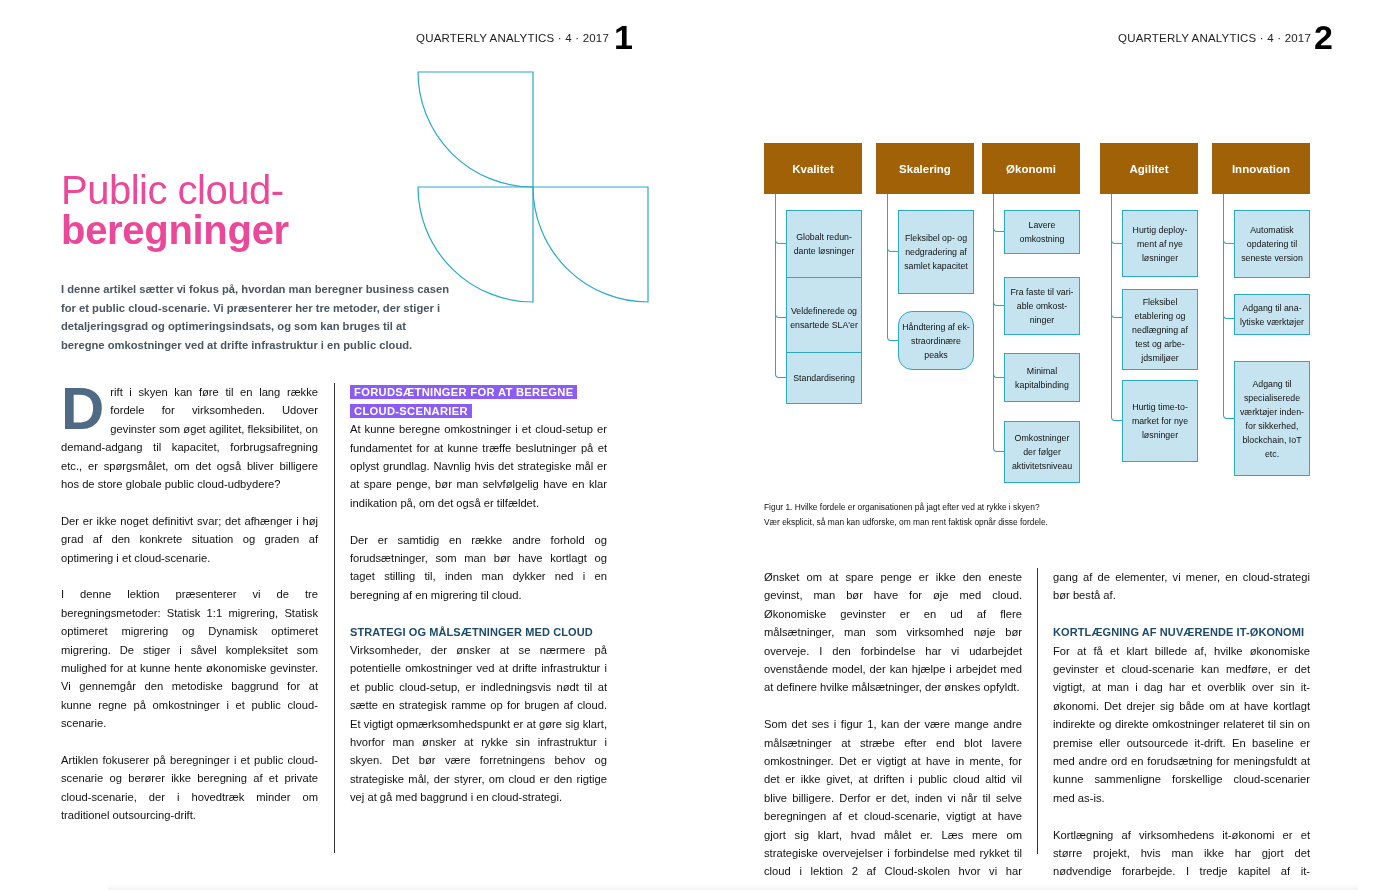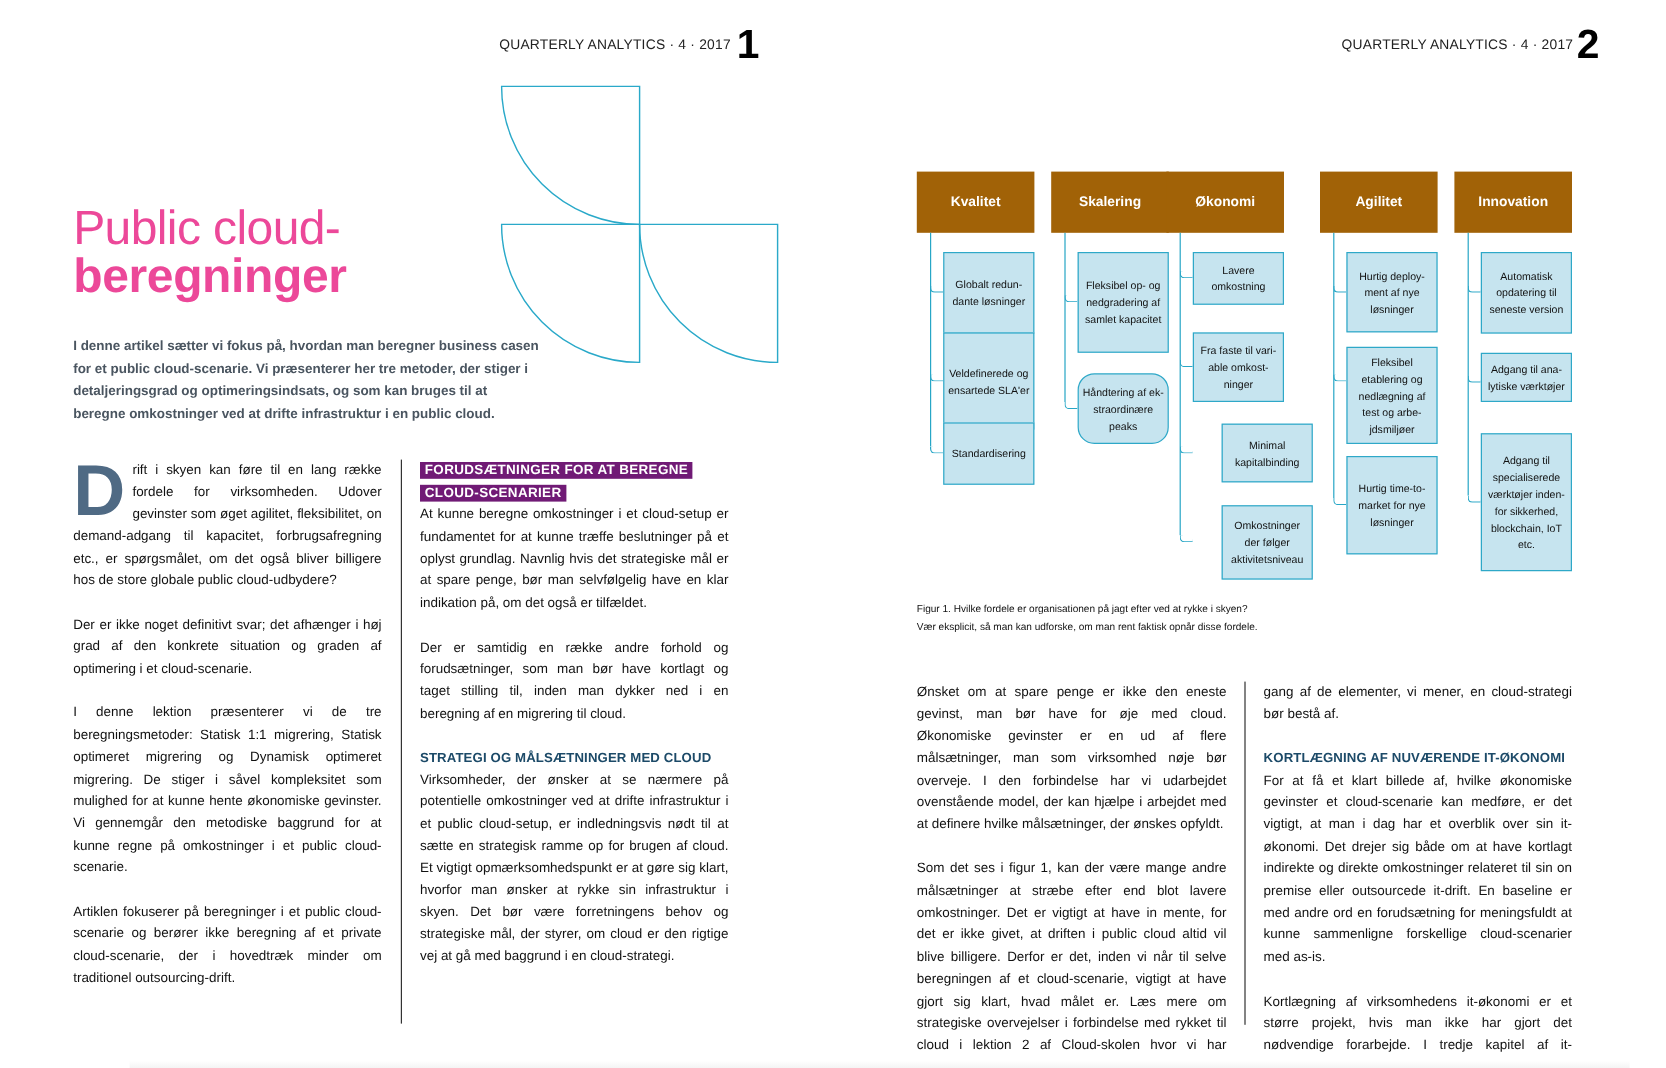--- a/index.html
+++ b/index.html
@@ -30,21 +30,21 @@
   #p1c1 { left: 61px; top: 383px; width: 257px; }
   #p1c2 { left: 350px; top: 383px; width: 257px; }
   .col-rule { position: absolute; width: 1px; background: #333; }
   #rule1 { left: 334px; top: 383px; height: 470px; }
   #rule2 { left: 1037px; top: 568px; height: 286px; }
   #p2c1 { left: 764px; top: 568px; width: 258px; }
   #p2c2 { left: 1053px; top: 568px; width: 257px; }
 
   .dropcap { float: left; font-size: 60px; line-height: 46px; font-weight: bold; color: #4f6a84; margin: 3px 6px 0 0; height: 50px; }
 
-  .hl-head { display: inline; background: #701a75; color: #fff; font-weight: bold; font-size: 11.2px; letter-spacing: 0.3px; padding: 1px 4px; line-height: 18.6px; box-decoration-break: clone; -webkit-box-decoration-break: clone; }
+  .hl-head { display: inline; background: #8b5cf6; color: #fff; font-weight: bold; font-size: 11.2px; letter-spacing: 0.3px; padding: 1px 4px; line-height: 18.6px; box-decoration-break: clone; -webkit-box-decoration-break: clone; }
   .hl-wrap { margin-top: 0; margin-bottom: 0; text-align: left; }
   .sub-head { font-weight: bold; color: #1c4a68; font-size: 11px; letter-spacing: 0.1px; text-align: left; }
   .nomargin { margin-bottom: 0 !important; }
 
   
   .diagram { position: absolute; left: 764px; top: 143px; width: 550px; height: 345px; }
   .dcol { position: absolute; top: 0; width: 98px; }
   .dhead { height: 51px; background: #a16207; color: #fff; font-weight: bold; font-size: 11.5px; display: flex; align-items: center; justify-content: center; }
   .dline { position: absolute; left: 11px; top: 51px; width: 1px; background: #27a6c6; }
   .dbox { position: absolute; left: 22px; width: 76px; background: #c6e4ef; border: 1.5px solid #2ea8c8; font-size: 8.8px; line-height: 14px; color: #111; display: flex; align-items: center; justify-content: center; text-align: center; padding: 2px 3px; }
@@ -109,31 +109,31 @@
       <div class="dbox" style="top: 209px; height: 52px;">Standardisering</div>
     </div>
     <div class="dcol" style="left: 112px;">
       <div class="dhead">Skalering</div>
       <div class="dline" style="height: 140.5px;"></div>
       <div class="dconn" style="top: 103px;"></div>
       <div class="dbox" style="top: 67px; height: 84px;">Fleksibel op- og nedgradering af samlet kapacitet</div>
       <div class="dconn" style="top: 191.5px;"></div>
       <div class="dbox" style="top: 168px; height: 59px; border-radius: 14px;">Håndtering af ek-straordinære peaks</div>
     </div>
-    <div class="dcol" style="left: 208px;">
+    <div class="dcol" style="left: 218px;">
       <div class="dhead">Økonomi</div>
       <div class="dline" style="height: 252px;"></div>
       <div class="dconn" style="top: 83px;"></div>
       <div class="dbox" style="top: 67px; height: 44px;">Lavere omkostning</div>
       <div class="dconn" style="top: 157px;"></div>
       <div class="dbox" style="top: 134px; height: 58px;">Fra faste til vari-able omkost-ninger</div>
       <div class="dconn" style="top: 228.5px;"></div>
-      <div class="dbox" style="top: 210px; height: 49px; margin-left: 24px;">Minimal kapitalbinding</div>
+      <div class="dbox" style="top: 210px; height: 49px;">Minimal kapitalbinding</div>
       <div class="dconn" style="top: 303px;"></div>
-      <div class="dbox" style="top: 278px; height: 62px; margin-left: 24px;">Omkostninger der følger aktivitetsniveau</div>
+      <div class="dbox" style="top: 278px; height: 62px;">Omkostninger der følger aktivitetsniveau</div>
     </div>
     <div class="dcol" style="left: 336px;">
       <div class="dhead">Agilitet</div>
       <div class="dline" style="height: 221px;"></div>
       <div class="dconn" style="top: 94.5px;"></div>
       <div class="dbox" style="top: 67px; height: 67px;">Hurtig deploy-ment af nye løsninger</div>
       <div class="dconn" style="top: 168.5px;"></div>
       <div class="dbox" style="top: 134px; height: 81px; margin-top: 12px;">Fleksibel etablering og nedlægning af test og arbe-jdsmiljøer</div>
       <div class="dconn" style="top: 272px;"></div>
       <div class="dbox" style="top: 237px; height: 82px;">Hurtig time-to-market for nye løsninger</div>

